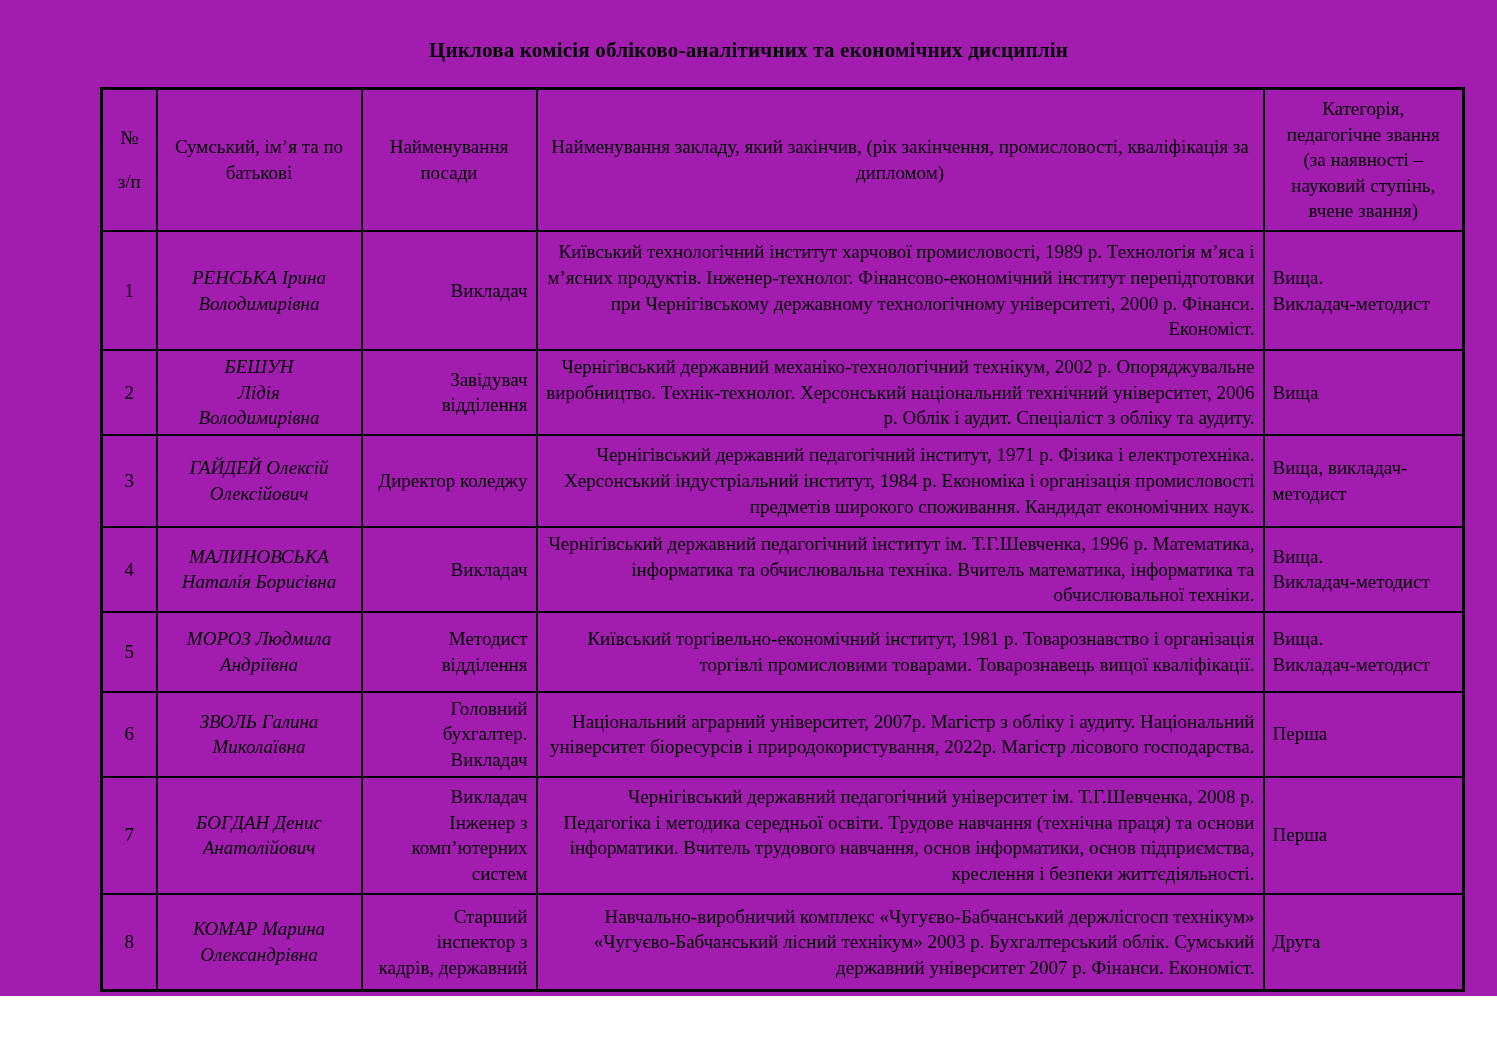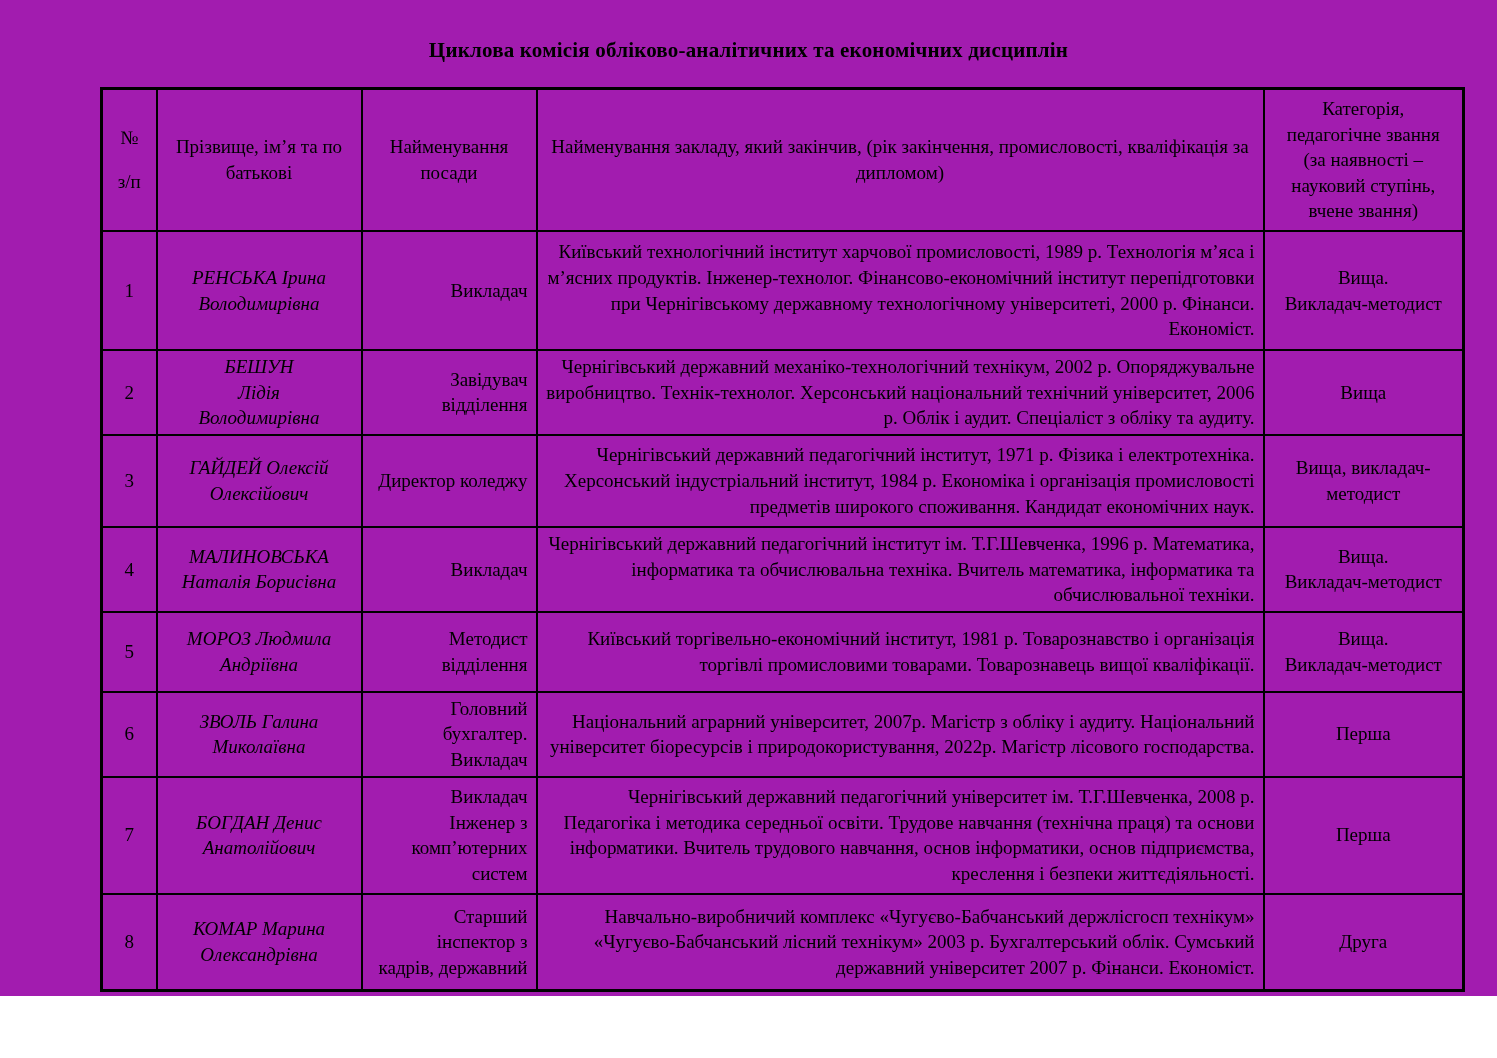--- a/index.html
+++ b/index.html
@@ -58,21 +58,20 @@
     text-align: right;
     white-space: pre-line;
     margin-left: 7px;
   }
   td.c-edu {
     text-align: right;
     vertical-align: top;
     padding: 2px 8px 2px 9px;
   }
   td.c-cat {
-    text-align: center;
     white-space: pre-line;
   }
   
   tbody tr:nth-child(1) { height: 119px; }
   tbody tr:nth-child(2) { height: 78px; }
   tbody tr:nth-child(3) { height: 92px; }
   tbody tr:nth-child(4) { height: 83px; }
   tbody tr:nth-child(5) { height: 80px; }
   tbody tr:nth-child(6) { height: 75px; }
   tbody tr:nth-child(7) { height: 117px; }
@@ -90,21 +89,21 @@
       <col style="width:55px">
       <col style="width:205px">
       <col style="width:175px">
       <col style="width:727px">
       <col style="width:200px">
     </colgroup>
     <thead>
       <tr>
         <th class="h-num">№
 з/п</th>
-        <th>Прізвище, ім’я та по батькові</th>
+        <th>Сумський, ім’я та по батькові</th>
         <th>Найменування посади</th>
         <th>Найменування закладу, який закінчив, (рік закінчення, промисловості, кваліфікація за дипломом)</th>
         <th>Категорія,
 педагогічне звання
 (за наявності –
 науковий ступінь,
 вчене звання)</th>
       </tr>
     </thead>
     <tbody>

